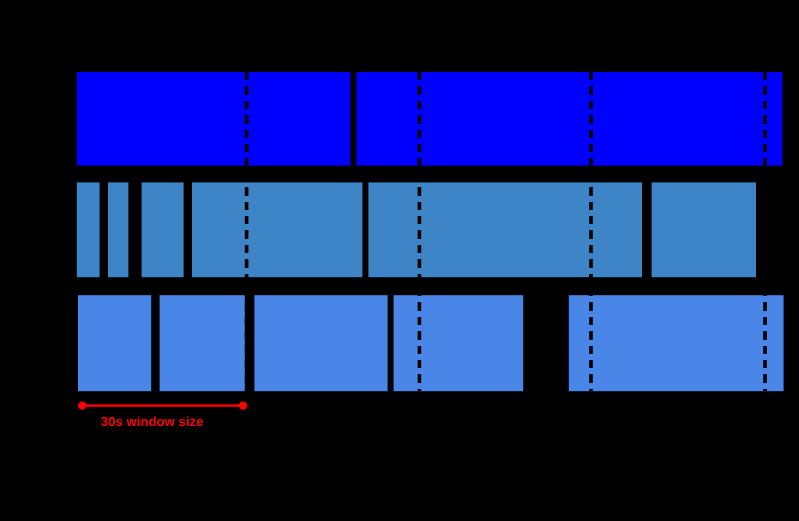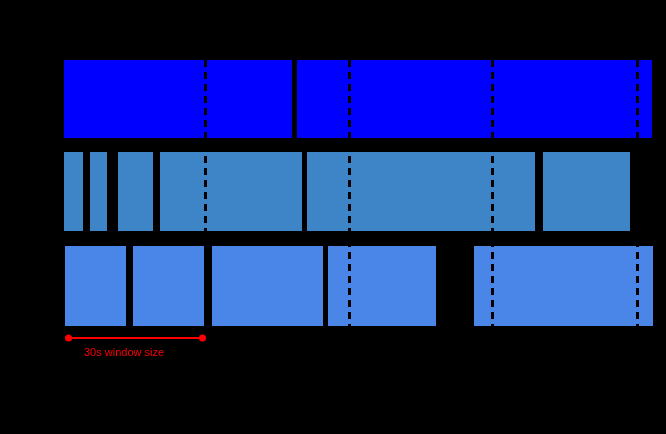--- a/index.html
+++ b/index.html
@@ -21,21 +21,21 @@
     position: absolute;
     width: 7px; height: 7px;
     border-radius: 50%;
     top: 50%;
     transform: translateY(-50%);
   }
   .dot-left  { left: -4px; }
   .dot-right { right: -4px; }
   .ann-label {
     position: absolute;
-    font-weight: normal;
+    font-weight: bold;
     font-size: 11px;
     letter-spacing: 0px;
     white-space: nowrap;
   }
 </style>
 </head>
 <body>
 
 <div class="stage">
   <div id="segments-layer">

